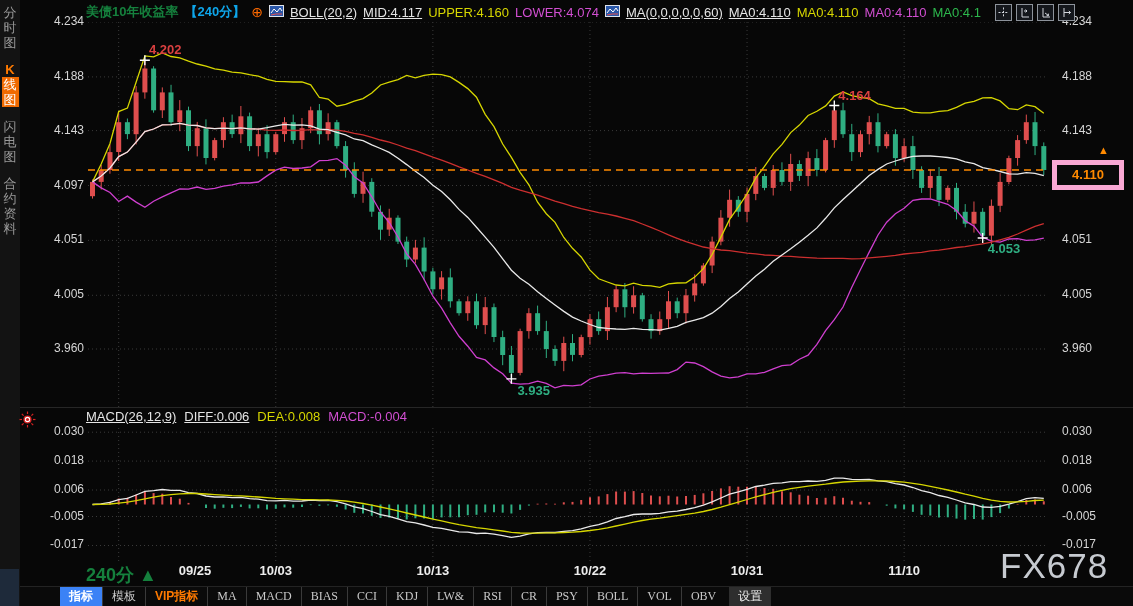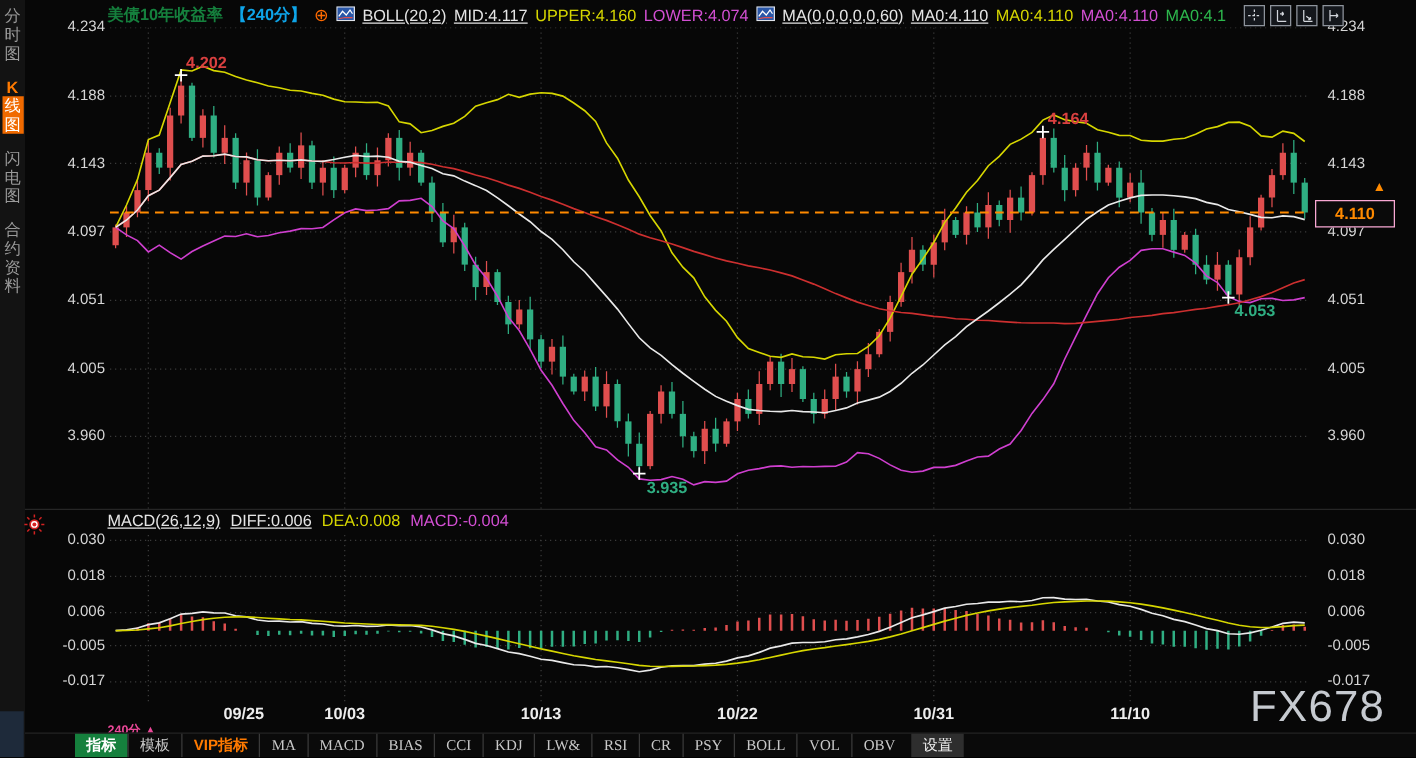--- a/index.html
+++ b/index.html
@@ -31,31 +31,31 @@
   #labels{position:absolute;left:0;top:0;width:1133px;height:562px;pointer-events:none;z-index:3;}
   .ax-lab{position:absolute;font-size:12px;color:#d6d6d6;white-space:nowrap;}
   .axl{left:24px;width:60px;text-align:right;}
   .axr{left:1062px;}
   .date-lab{position:absolute;top:563px;transform:translateX(-50%);font-size:13px;font-weight:bold;color:#ededed;}
   
   #macd-header{position:absolute;left:86px;top:409px;display:flex;gap:8px;font-size:13px;align-items:center;z-index:4;}
   #burst-icon{position:absolute;left:19px;top:411px;z-index:4;}
   
   #priceBox{position:absolute;left:1052px;width:62px;height:20px;line-height:20px;text-align:center;
-            color:#ff8a00;border:1px solid #f9a8d4;background:#0a0a0a;font-size:13px;font-weight:bold;z-index:5;}
+            color:#ff8a00;border:5px solid #f9a8d4;background:#0a0a0a;font-size:13px;font-weight:bold;z-index:5;}
   #priceTri{position:absolute;left:1098px;color:#ff8a00;font-size:11px;z-index:5;cursor:pointer;}
   
-  #periodBadge{position:absolute;left:86px;top:577px;color:#ec4899;font-weight:bold;font-size:10px;z-index:4;}
+  #periodBadge{position:absolute;left:86px;top:563px;color:#15803d;font-weight:bold;font-size:18px;z-index:4;}
   #watermark{position:absolute;left:1000px;top:546px;font-size:35px;line-height:40px;color:rgba(215,219,226,.92);
              letter-spacing:1px;z-index:6;}
   #corner-block{position:absolute;left:0;top:569px;width:19px;height:37px;background:#1e2a3a;z-index:7;}
   #toolbar{position:absolute;left:20px;right:0;bottom:0;height:20px;background:#0a0a0a;border-top:1px solid #232323;
            display:flex;align-items:stretch;padding-left:40px;font-size:12px;box-sizing:border-box;z-index:5;}
   .tb-item{display:flex;align-items:center;padding:0 9px;color:#c9c9c9;border-left:1px solid #3a3a3a;cursor:pointer;white-space:nowrap;}
-  .tb-item.active{background:#15803d;color:#fff;border-left:none;font-weight:bold;}
+  .tb-item.active{background:#3b82f6;color:#fff;border-left:none;font-weight:bold;}
   .tb-item.vip{color:#ff7a00;font-weight:bold;}
   .tb-item.mono{font-family:Liberation Serif, serif;}
   .tb-item.boxed{background:#2e2e2e;color:#eee;margin-left:4px;border-left:none;}
 </style>
 </head>
 <body>
 
 <div id="app">
 
   <div id="sidebar">

